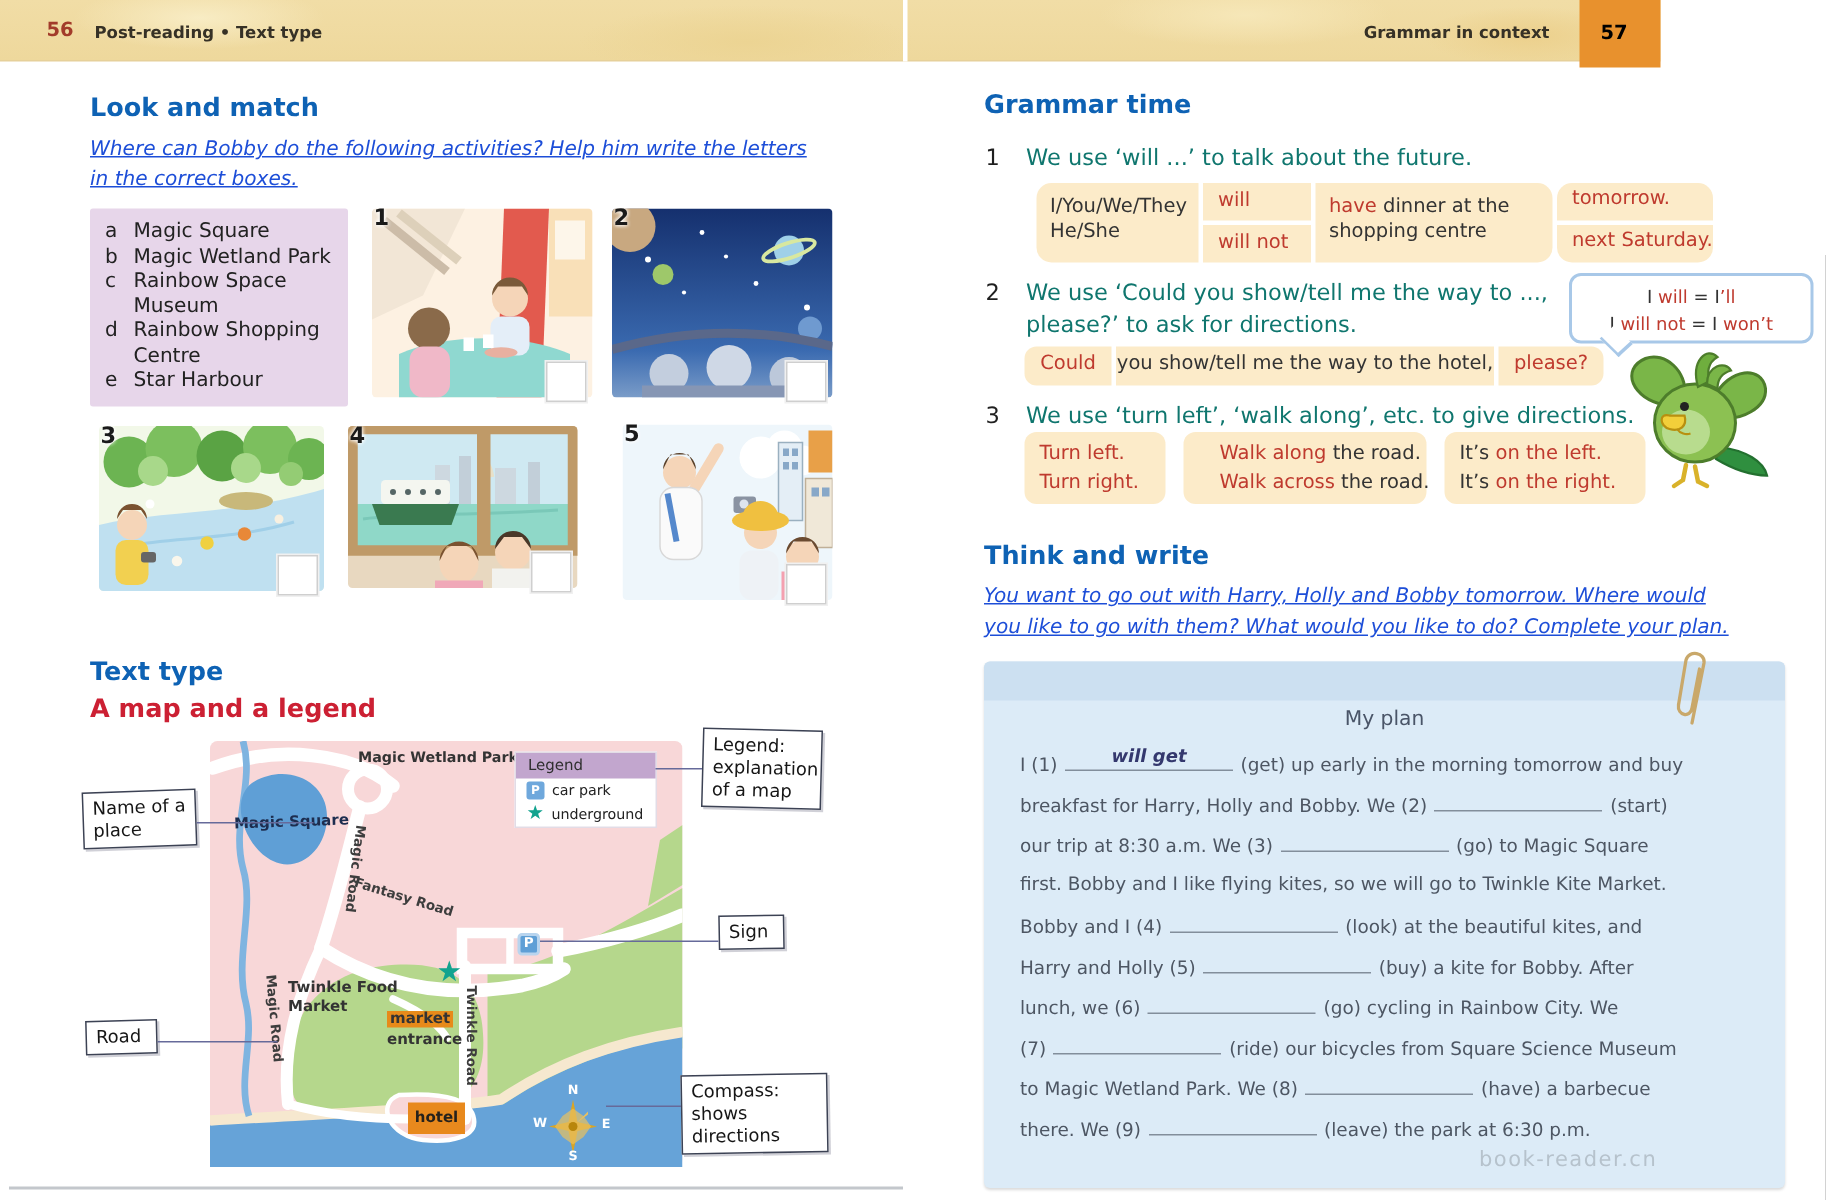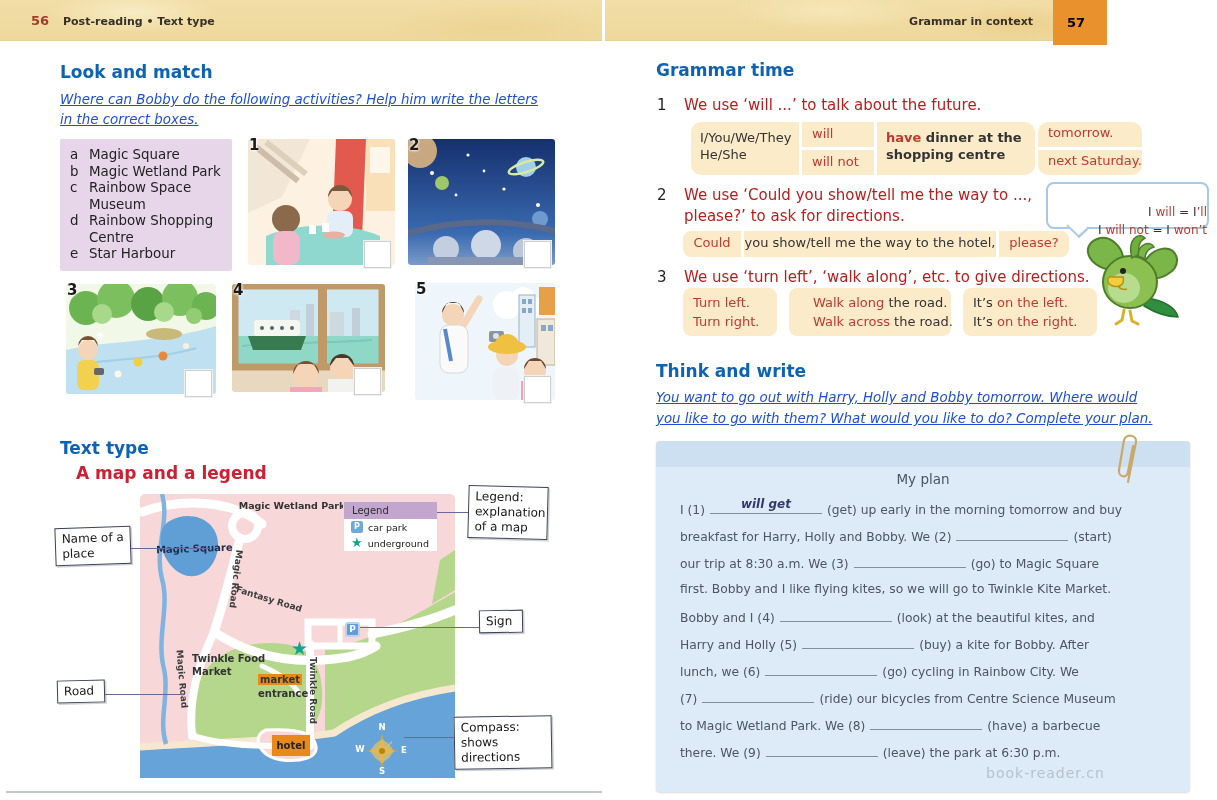--- a/index.html
+++ b/index.html
@@ -68,42 +68,42 @@
   .li-star { color:#12a38f; font-size:13px; line-height:12px; flex:none; }
   .compass-letter { position:absolute; color:#fff; font-size:8.5px; font-weight:bold; width:12px; text-align:center; }
 
   
   .callout { position:absolute; background:#fff; border:1.5px solid #3c4254; padding:3px 6px;
     font-size:12px; color:#161616; line-height:15px; box-shadow:1.5px 1.5px 0 rgba(120,120,140,.35); }
   .connector { position:absolute; border-top:1.5px solid #666a9a; height:0; }
 
   
   .pt-num { position:absolute; font-size:15px; color:#1f1f1f; }
-  .pt-text { position:absolute; font-size:15px; color:#b91c1c; white-space:nowrap; }
+  .pt-text { position:absolute; font-size:15px; color:#0f766e; white-space:nowrap; }
   .gcell { background:#fcebc9; font-size:13px; color:#333; }
   .red { color:#bf3a2e; }
   .dark { color:#333; }
   .t1-main { position:absolute; left:691px; top:122px; display:grid;
     grid-template-columns:108px 72px 158px; grid-template-rows:25px 25px; gap:3px; }
   .t1-subject { grid-row:1 / span 2; border-radius:10px 0 0 10px; padding:7px 0 0 9px; line-height:17px; }
   .t1-will { padding:4px 0 0 10px; }
   .t1-willnot { padding:4px 0 0 10px; }
-  .t1-verb { grid-row:1 / span 2; border-radius:0 10px 10px 0; padding:7px 12px 0 9px; line-height:17px;font-weight:bold; }
+  .t1-verb { grid-row:1 / span 2; border-radius:0 10px 10px 0; padding:7px 12px 0 9px; line-height:17px; }
   .t1-time { position:absolute; left:1038px; top:122px; display:grid; grid-template-rows:25px 25px; gap:3px; width:104px; }
   .t1-time .gcell { padding:3px 0 0 10px; }
   .t1-time .gcell:first-child { border-radius:10px 10px 0 0; }
   .t1-time .gcell:last-child { border-radius:0 0 10px 10px; }
   .t2 { position:absolute; left:683px; top:231px; display:grid; grid-template-columns:58px 252px 70px; gap:3px; height:26px; }
   .t2 .gcell { padding-top:4px; text-align:center; }
   .t2 .gcell:first-child { border-radius:8px 0 0 8px; }
   .t2 .gcell:last-child { border-radius:0 8px 8px 0; }
   .gbox { position:absolute; top:288px; background:#fcebc9; border-radius:8px; padding:5px 10px;
     font-size:13px; line-height:19px; white-space:nowrap; }
   .bubble { position:absolute; left:1046px; top:182px; width:163px; height:47px; background:#fff;
-    border:2px solid #a8c8e8; border-radius:8px; font-size:12px; text-align:right; padding-top:19px; line-height:18px; z-index:3; }
+    border:2px solid #a8c8e8; border-radius:8px; font-size:12px; text-align:center; padding-top:5px; line-height:18px; z-index:3; }
   .bubble::after { content:""; position:absolute; left:22px; bottom:-8px; width:13px; height:13px; background:#fff;
     border-right:2px solid #a8c8e8; border-bottom:2px solid #a8c8e8; transform:skewX(18deg) rotate(55deg); }
   .parrot { position:absolute; left:1080px; top:218px; z-index:4; }
 
   
   .plan { position:absolute; left:656px; top:441px; width:534px; height:351px; background:#dcebf7;
     border-radius:4px; box-shadow:0 1px 2px rgba(0,0,0,.15); }
   .plan::before { content:""; position:absolute; left:0; top:0; width:100%; height:26px;
     background:#cce0f1; border-radius:4px 4px 0 0; }
   .plan-title { position:absolute; left:0; top:30px; width:100%; text-align:center; font-size:13.5px; color:#4a5568; }
@@ -299,21 +299,21 @@
       <circle cx="120" cy="88" r="11" fill="#f5d5b8"></circle>
       <path d="M109 86 a11 11 0 0 1 22 0 L126 78 L114 78 Z" fill="#6a4a30"></path>
       <rect x="106" y="98" width="28" height="19" fill="#f4a0b0"></rect>
       <rect x="78" y="84" width="26" height="33" rx="8" fill="#eef2f6"></rect>
     </svg>
     <span class="num">5</span>
     <div class="answer-box"></div>
   </div>
 
   <h2 class="h-blue" style="left:60px; top:438px;">Text type</h2>
-  <h2 class="h-red" style="left:76px; top:463px;">A map and a legend</h2>
+  <h2 class="h-red" style="left:60px; top:463px;">A map and a legend</h2>
 
   <div class="map">
     <svg width="315" height="284" viewBox="0 0 315 284">
       <rect width="315" height="284" rx="5" fill="#f8d7d8"></rect>
       <path d="M185 155 C 230 150 280 118 315 98 L315 205 C 280 208 240 222 210 243 L 185 250 Z" fill="#b5d78c"></path>
       <path d="M300 66 L315 56 L315 96 L292 110 Z" fill="#b5d78c"></path>
       <path d="M55 235 C 45 185 75 155 115 150 C 160 145 180 160 182 195 C 185 235 160 253 115 254 C 80 255 60 250 55 235 Z" fill="#b5d78c"></path>
       <path d="M0 256 C 60 252 140 250 196 242 C 232 218 270 204 315 197 L315 284 L0 284 Z" fill="#66a3d8"></path>
       <path d="M0 253 C 60 249 140 247 194 239 C 230 215 268 201 315 194" stroke="#f6e8cf" stroke-width="7" fill="none"></path>
       <path d="M126 236 C 160 234 174 240 176 252 C 178 264 160 268 142 266 C 120 264 110 242 126 236 Z" fill="#f8d7d8" stroke="#fff" stroke-width="3"></path>
@@ -459,21 +459,21 @@
   <div class="plan">
     <div class="plan-title">My plan</div>
 
     <div class="plan-line" style="top:60px;"><span>I (1)</span><span class="blank"><span class="ans">will get</span></span><span>(get) up early in the morning tomorrow and buy</span></div>
     <div class="plan-line" style="top:87px;"><span>breakfast for Harry, Holly and Bobby. We (2)</span><span class="blank"><span class="ans"></span></span><span>(start)</span></div>
     <div class="plan-line" style="top:114px;"><span>our trip at 8:30 a.m. We (3)</span><span class="blank"><span class="ans"></span></span><span>(go) to Magic Square</span></div>
     <div class="plan-line no-blank" style="top:141px;"><span>first. Bobby and I like flying kites, so we will go to Twinkle Kite Market.</span><span></span></div>
     <div class="plan-line" style="top:168px;"><span>Bobby and I (4)</span><span class="blank"><span class="ans"></span></span><span>(look) at the beautiful kites, and</span></div>
     <div class="plan-line" style="top:195px;"><span>Harry and Holly (5)</span><span class="blank"><span class="ans"></span></span><span>(buy) a kite for Bobby. After</span></div>
     <div class="plan-line" style="top:222px;"><span>lunch, we (6)</span><span class="blank"><span class="ans"></span></span><span>(go) cycling in Rainbow City. We</span></div>
-    <div class="plan-line" style="top:249px;"><span>(7)</span><span class="blank"><span class="ans"></span></span><span>(ride) our bicycles from Centre Science Museum</span></div>
+    <div class="plan-line" style="top:249px;"><span>(7)</span><span class="blank"><span class="ans"></span></span><span>(ride) our bicycles from Square Science Museum</span></div>
     <div class="plan-line" style="top:276px;"><span>to Magic Wetland Park. We (8)</span><span class="blank"><span class="ans"></span></span><span>(have) a barbecue</span></div>
     <div class="plan-line" style="top:303px;"><span>there. We (9)</span><span class="blank"><span class="ans"></span></span><span>(leave) the park at 6:30 p.m.</span></div>
 
     <div class="watermark">book-reader.cn</div>
   </div>
 
   <svg class="paperclip" width="28" height="56" viewBox="0 0 28 56">
     <path d="M12 50 L20 10 C 21 3 10 1 8 8 L 3 38 C 2 45 11 47 12 40 L 17 14" fill="none" stroke="#c9a86a" stroke-width="2.2" stroke-linecap="round"></path>
   </svg>
 

